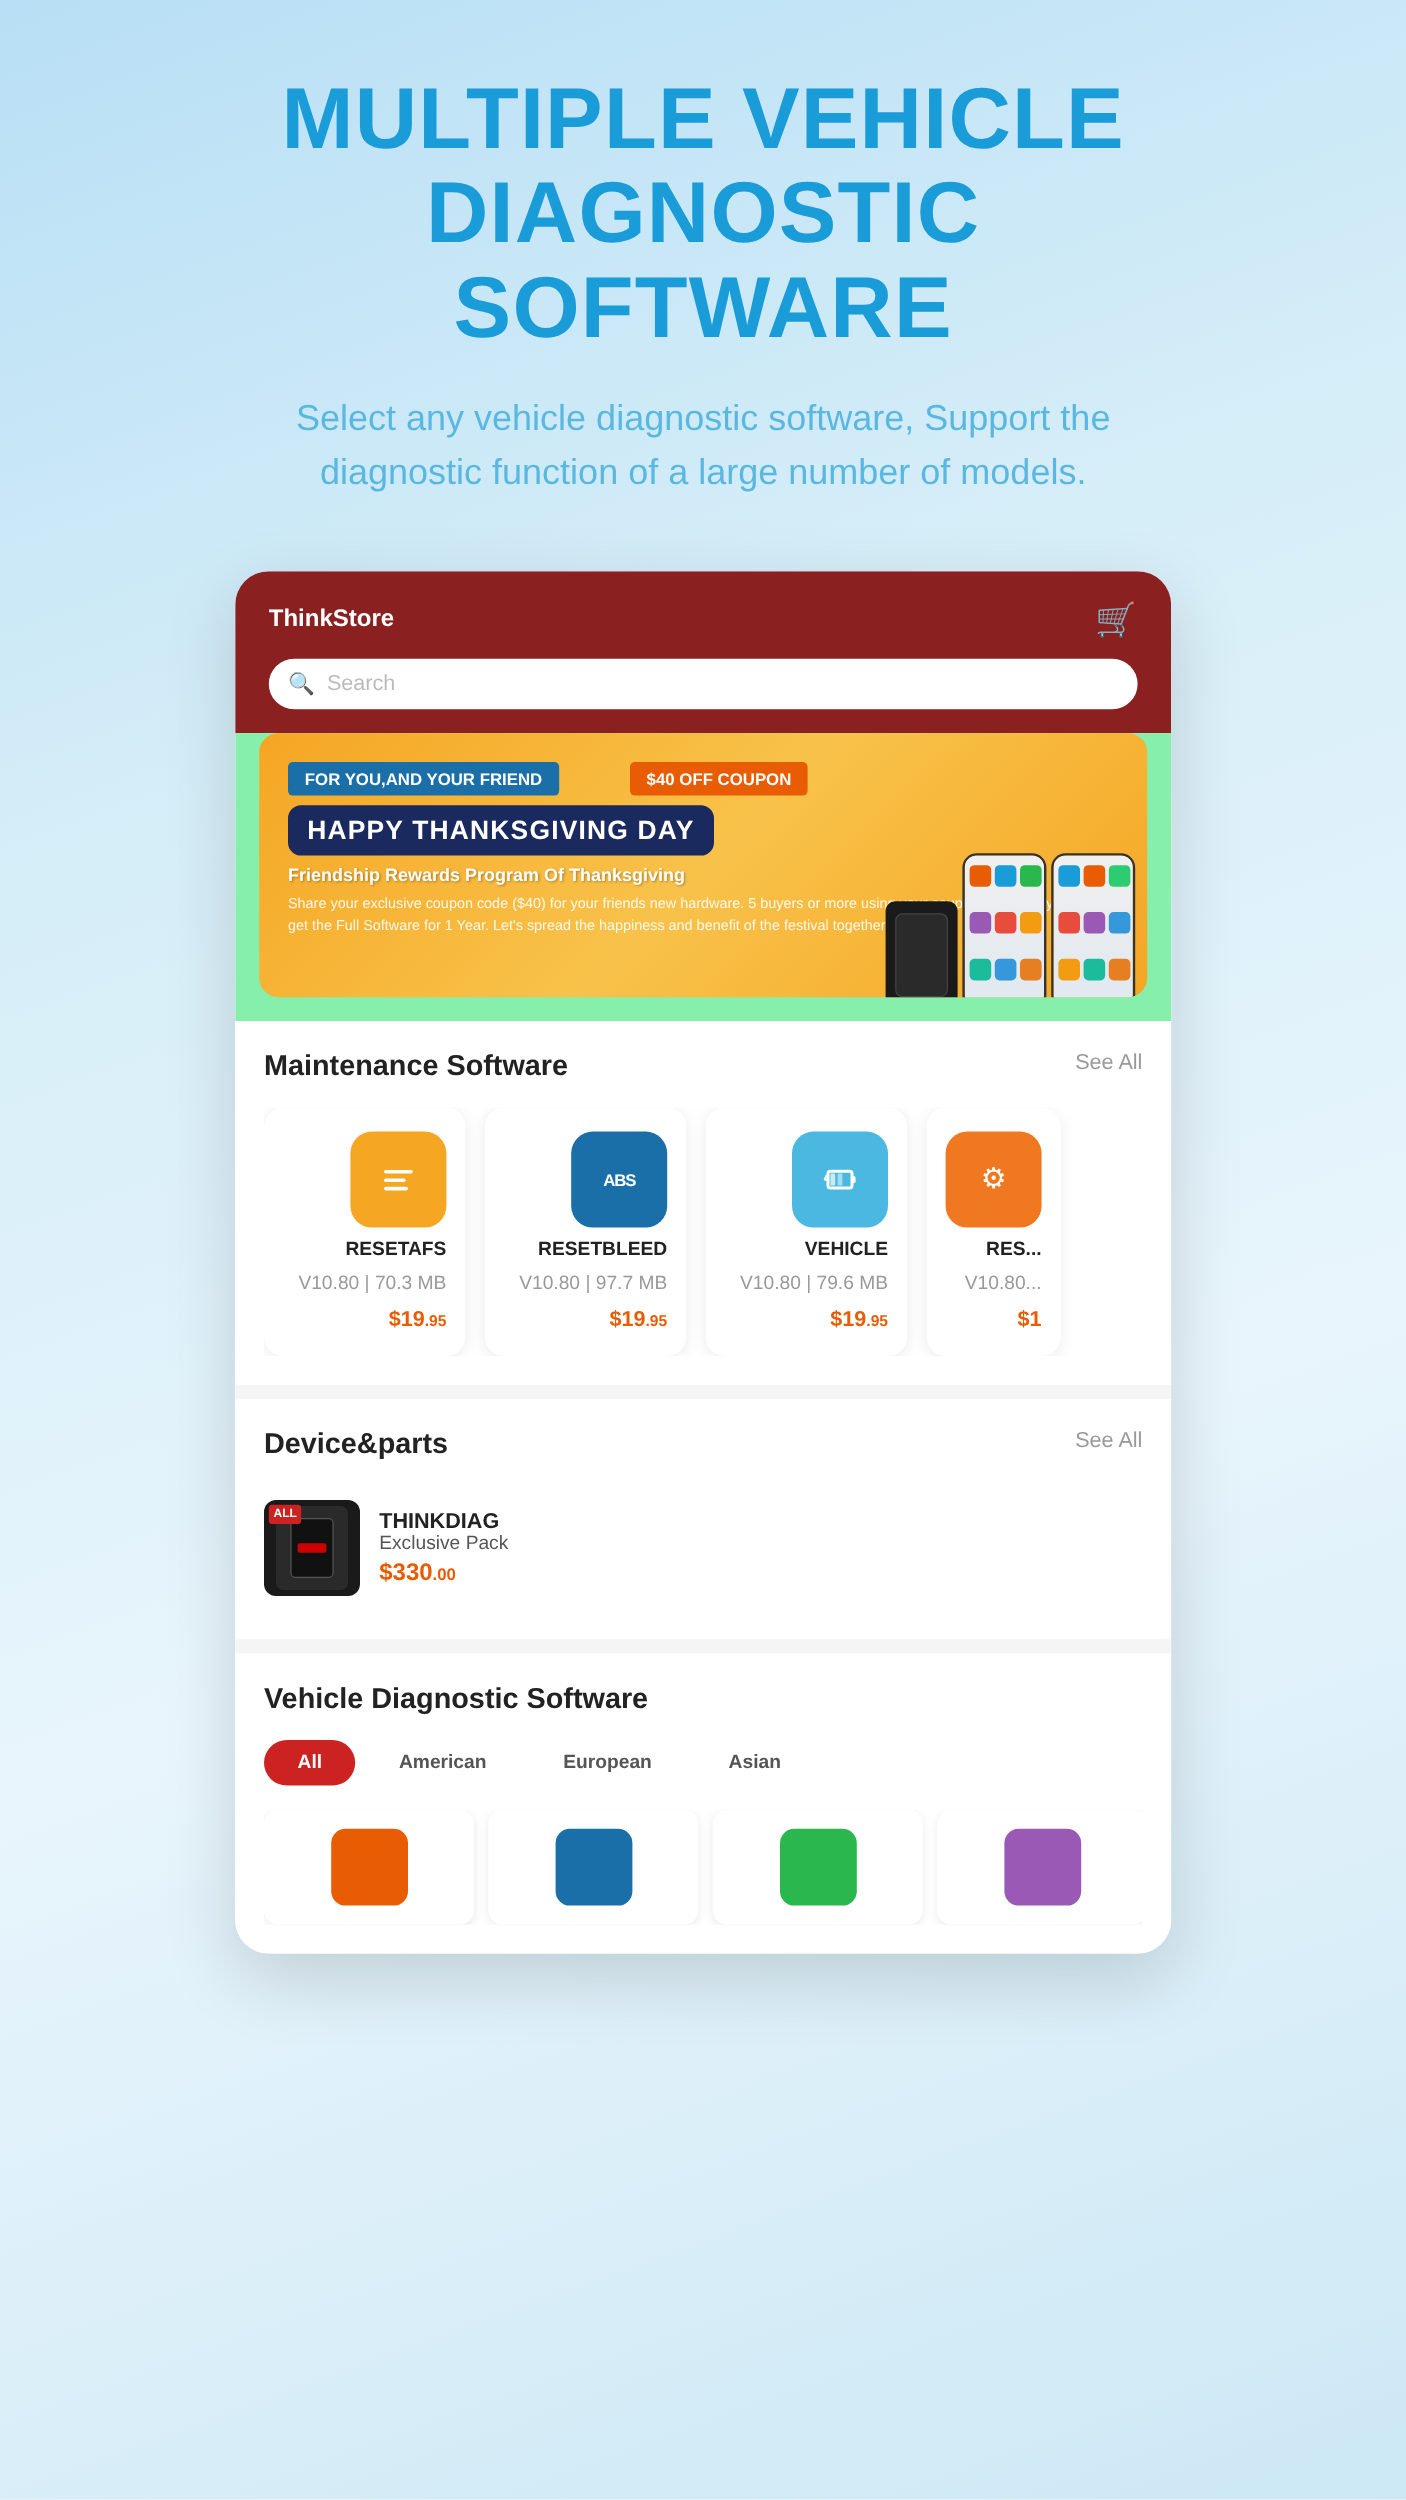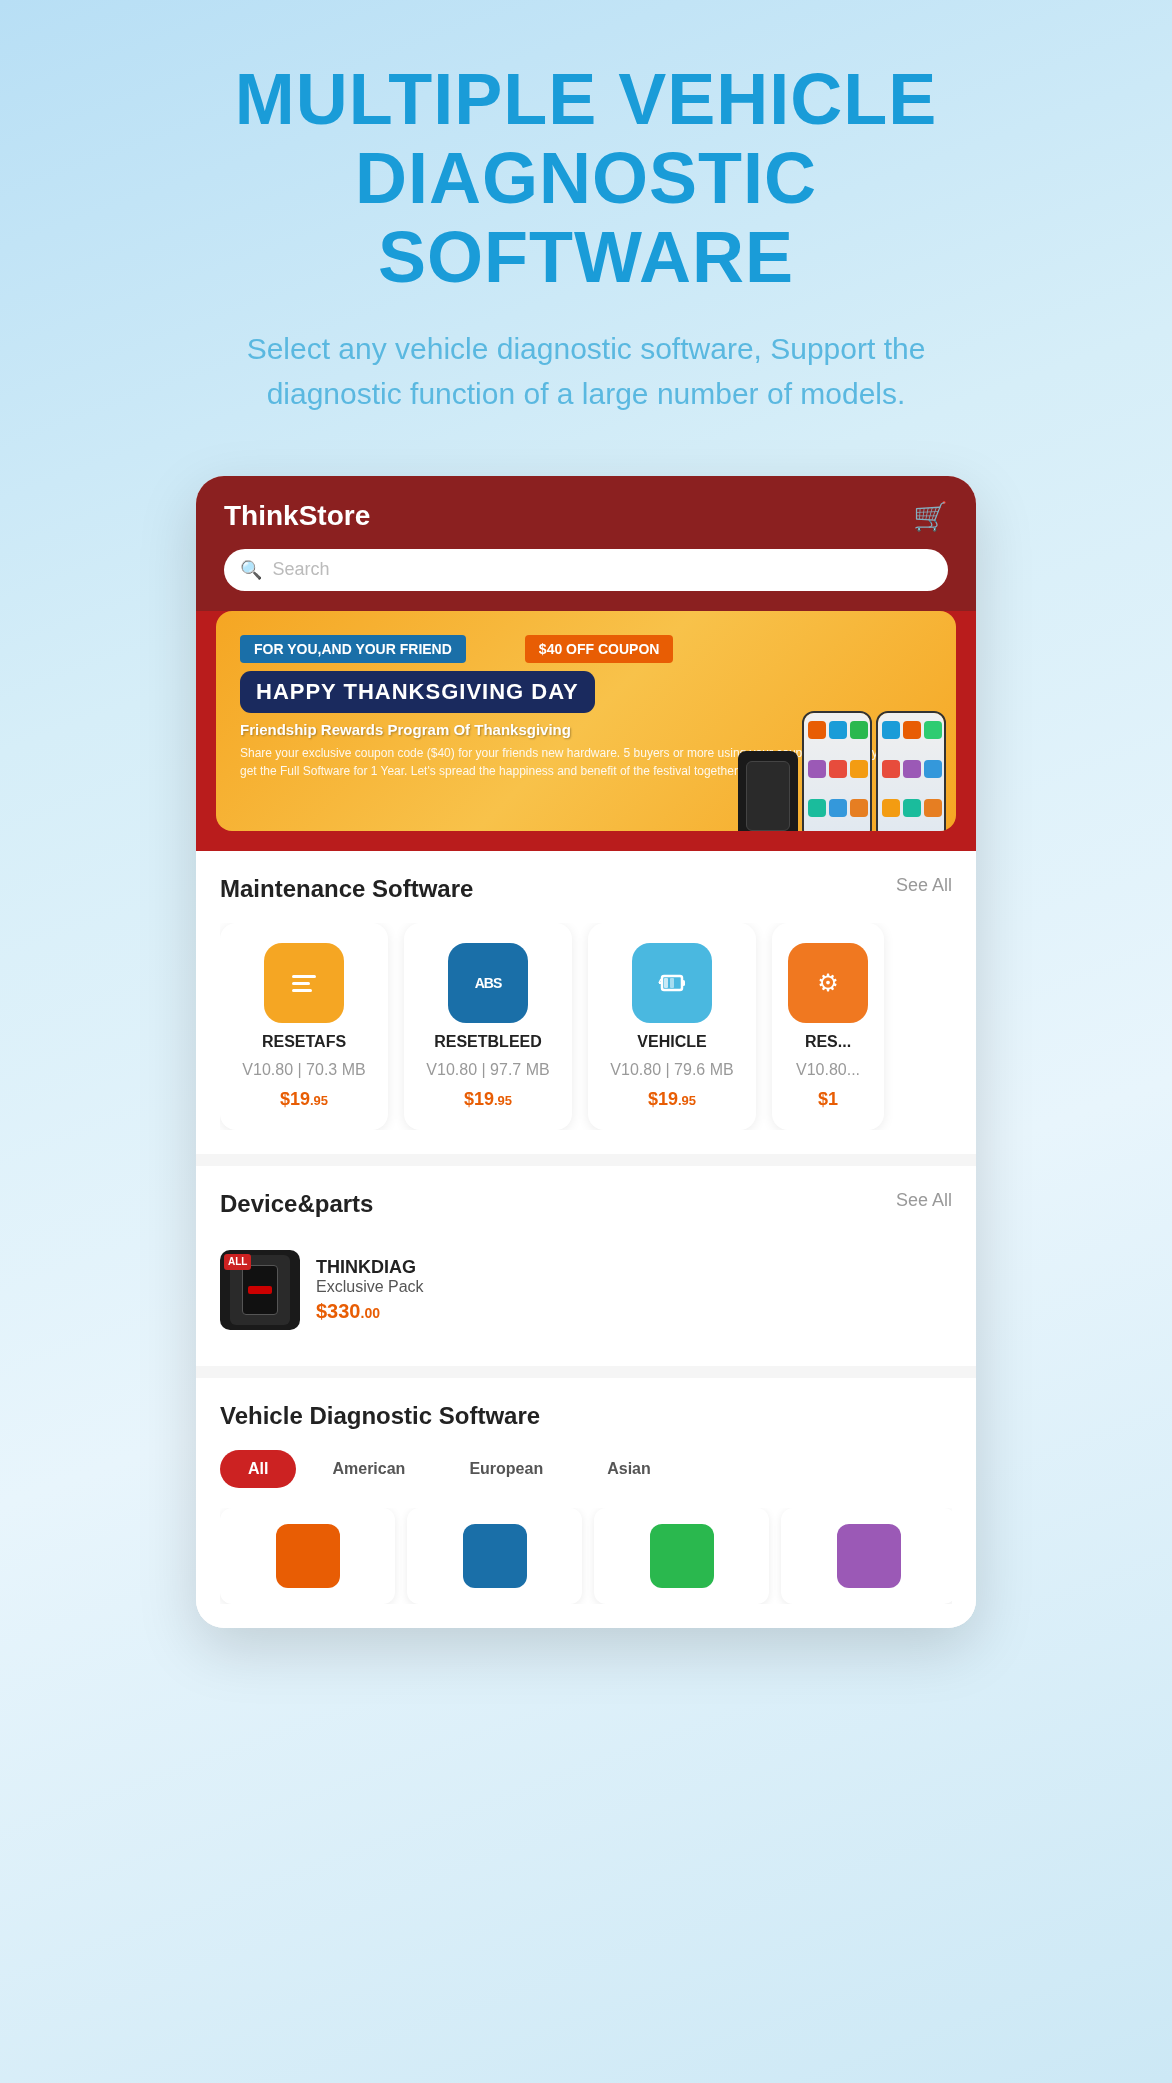--- a/index.html
+++ b/index.html
@@ -50,21 +50,21 @@
     }
 
     .store-header-top {
       display: flex;
       justify-content: space-between;
       align-items: center;
       margin-bottom: 16px;
     }
 
     .store-title {
-      font-size: 28px;
+      font-size: 20px;
       font-weight: 700;
       color: white;
     }
 
     .cart-icon {
       color: white;
       font-size: 28px;
     }
 
     .search-bar {
@@ -81,21 +81,21 @@
       font-size: 18px;
     }
 
     .search-text {
       font-size: 18px;
       color: #bbb;
     }
 
     
     .banner-container {
-      background: #b91c1c;
+      background: #86efac;
       padding: 0 20px 20px;
     }
 
     .banner {
       background: linear-gradient(135deg, #f5a623 0%, #f8c24a 50%, #f5a623 100%);
       border-radius: 16px;
       padding: 24px;
       position: relative;
       overflow: hidden;
       min-height: 220px;
@@ -249,21 +249,21 @@
     }
 
     .software-card {
       background: white;
       border-radius: 16px;
       padding: 20px 16px;
       box-shadow: 0 2px 12px rgba(0,0,0,0.08);
       min-width: 168px;
       display: flex;
       flex-direction: column;
-      align-items: center;
+      align-items: flex-end;
       gap: 10px;
     }
 
     .sw-icon {
       width: 80px;
       height: 80px;
       border-radius: 18px;
       display: flex;
       align-items: center;
       justify-content: center;

